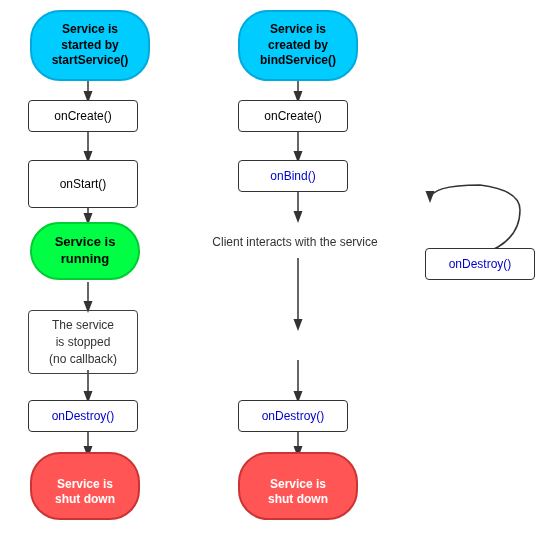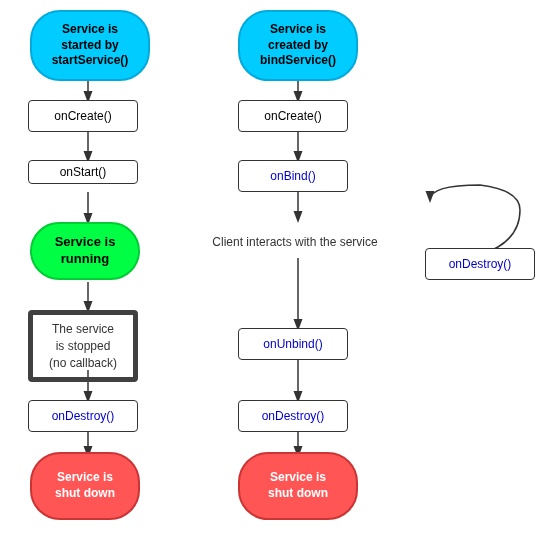--- a/index.html
+++ b/index.html
@@ -35,20 +35,21 @@
       justify-content: center;
     }
 
     .pill {
       border-radius: 30px;
       padding: 10px 14px;
       font-weight: bold;
       font-size: 12px;
       text-align: center;
       line-height: 1.3;
+      align-items: flex-end;
     }
 
     .pill-cyan {
       background: #00ccff;
       border: 2px solid #00aadd;
       color: #000;
     }
 
     .pill-green {
       background: #00ff44;
@@ -141,50 +142,47 @@
   </div>
 
   <div class="node rounded-rect" style="left:28px; top:100px; width:110px; height:32px;">
     <span class="method-text">onCreate()</span>
   </div>
 
   <div class="node rounded-rect" style="left:238px; top:100px; width:110px; height:32px;">
     <span class="method-text">onCreate()</span>
   </div>
 
-  <div class="node rounded-rect" style="left:28px; top:160px; width:110px; height:24px;">
+  <div class="node rounded-rect" style="left:28px; top:160px; width:110px; height:48px;">
     <span class="method-text">onStart()</span>
   </div>
 
   <div class="node rounded-rect" style="left:238px; top:160px; width:110px; height:32px;">
     <span class="method-text method-blue">onBind()</span>
   </div>
 
   <div class="node pill pill-green" style="left:30px; top:222px; width:110px; min-height:58px;">
     <span style="white-space:pre-line; font-size:13px; font-weight:bold;">Service is
 running</span>
   </div>
 
   <div class="node italic-text" style="left:190px; top:228px; width:210px; height:28px;">
     <span>Client interacts with the service</span>
   </div>
 
   <div class="node rounded-rect" style="left:425px; top:248px; width:110px; height:32px;">
     <span class="method-text method-blue">onDestroy()</span>
   </div>
 
-  <div class="node italic-text" style="left:28px; top:310px; width:110px; min-height:58px; border:5px solid #404040; padding:6px; border-radius:4px; display:flex; align-items:center; justify-content:center;">
+  <div class="node italic-text" style="left:28px; top:310px; width:110px; min-height:58px; border:1px solid #404040; padding:6px; border-radius:4px; display:flex; align-items:center; justify-content:center;">
     <span style="white-space:pre-line;">The service
 is stopped
 (no callback)</span>
   </div>
 
-  <div class="node rounded-rect" style="left:238px; top:328px; width:110px; height:32px;">
-    <span class="method-text method-blue">onUnbind()</span>
-  </div>
 
   <div class="node rounded-rect" style="left:28px; top:400px; width:110px; height:32px;">
     <span class="method-text method-blue">onDestroy()</span>
   </div>
 
   <div class="node rounded-rect" style="left:238px; top:400px; width:110px; height:32px;">
     <span class="method-text method-blue">onDestroy()</span>
   </div>
 
   <div class="node pill pill-red" style="left:30px; top:452px; width:110px; min-height:68px;">

